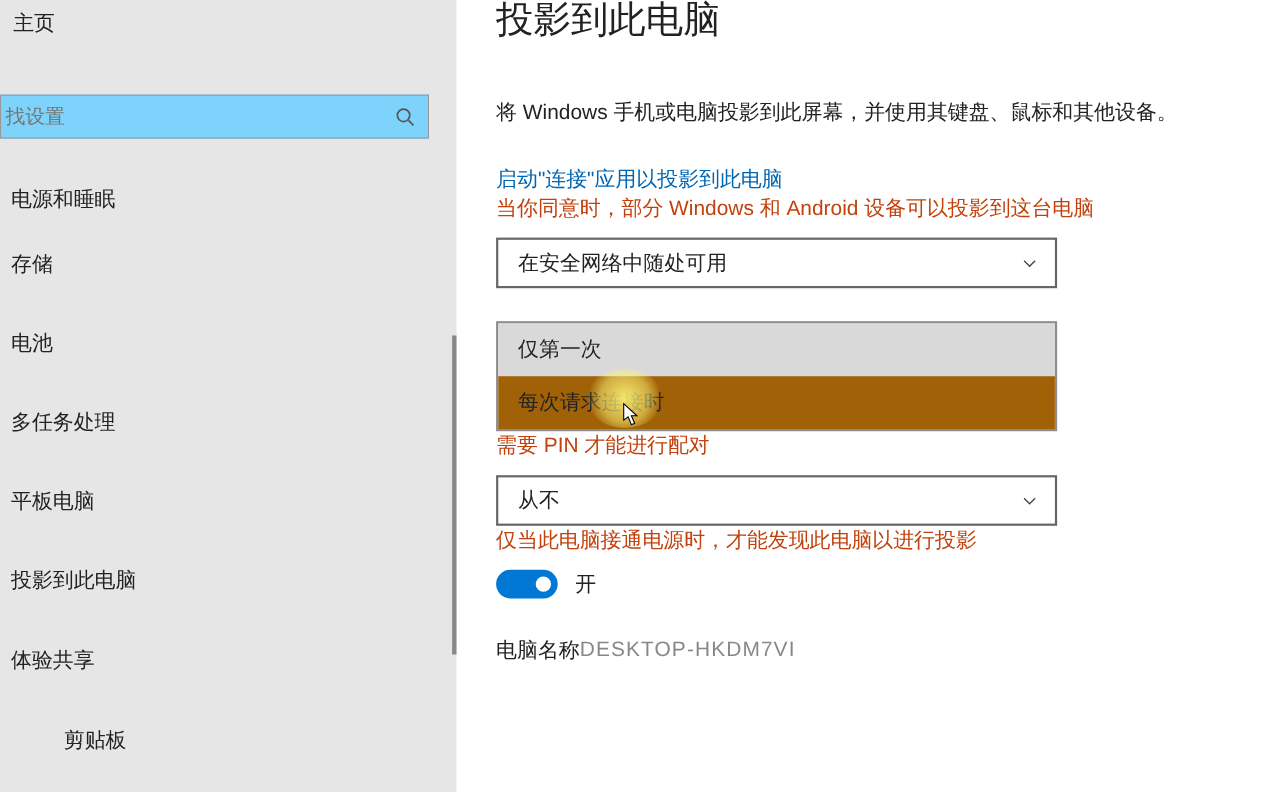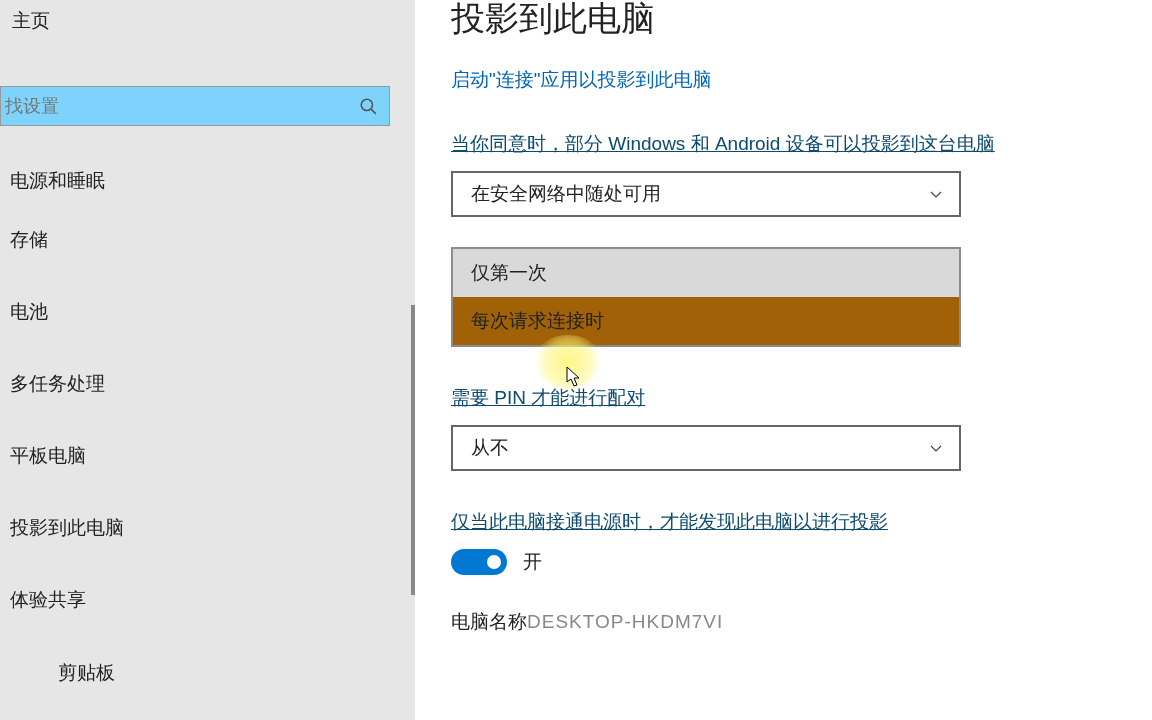--- a/index.html
+++ b/index.html
@@ -93,24 +93,22 @@
 }
 
 .link-text {
   margin-top: 30px;
   font-size: 19px;
   color: #0066b4;
   cursor: pointer;
 }
 
 .setting-label {
-  margin-top: 38px;
-  font-size: 19px;
-  color: #0c4a6e;
-  text-decoration: underline;
+  font-size: 19px;
+  color: #c2410c;
 }
 
 .dropdown {
   margin-top: 14px;
   width: 510px;
   height: 46px;
   border: 2px solid #666;
   background: #fff;
   display: flex;
   align-items: center;
@@ -215,20 +213,21 @@
   </div>
 
   <div class="scrollbar-track">
     <div class="scrollbar-thumb"></div>
   </div>
 </div>
 
 <div class="main">
   <div class="page-title">投影到此电脑</div>
 
+  <div class="desc-text">将 Windows 手机或电脑投影到此屏幕，并使用其键盘、鼠标和其他设备。</div>
 
   <div class="link-text">启动"连接"应用以投影到此电脑</div>
 
   <div class="setting-label">当你同意时，部分 Windows 和 Android 设备可以投影到这台电脑</div>
   <div class="dropdown">
     <span>在安全网络中随处可用</span>
     <span class="chevron">
       <svg viewBox="0 0 14 14" width="14" height="14" fill="none" stroke="#444" stroke-width="1.2">
         <polyline points="2,5 7,10 12,5"></polyline>
       </svg>

